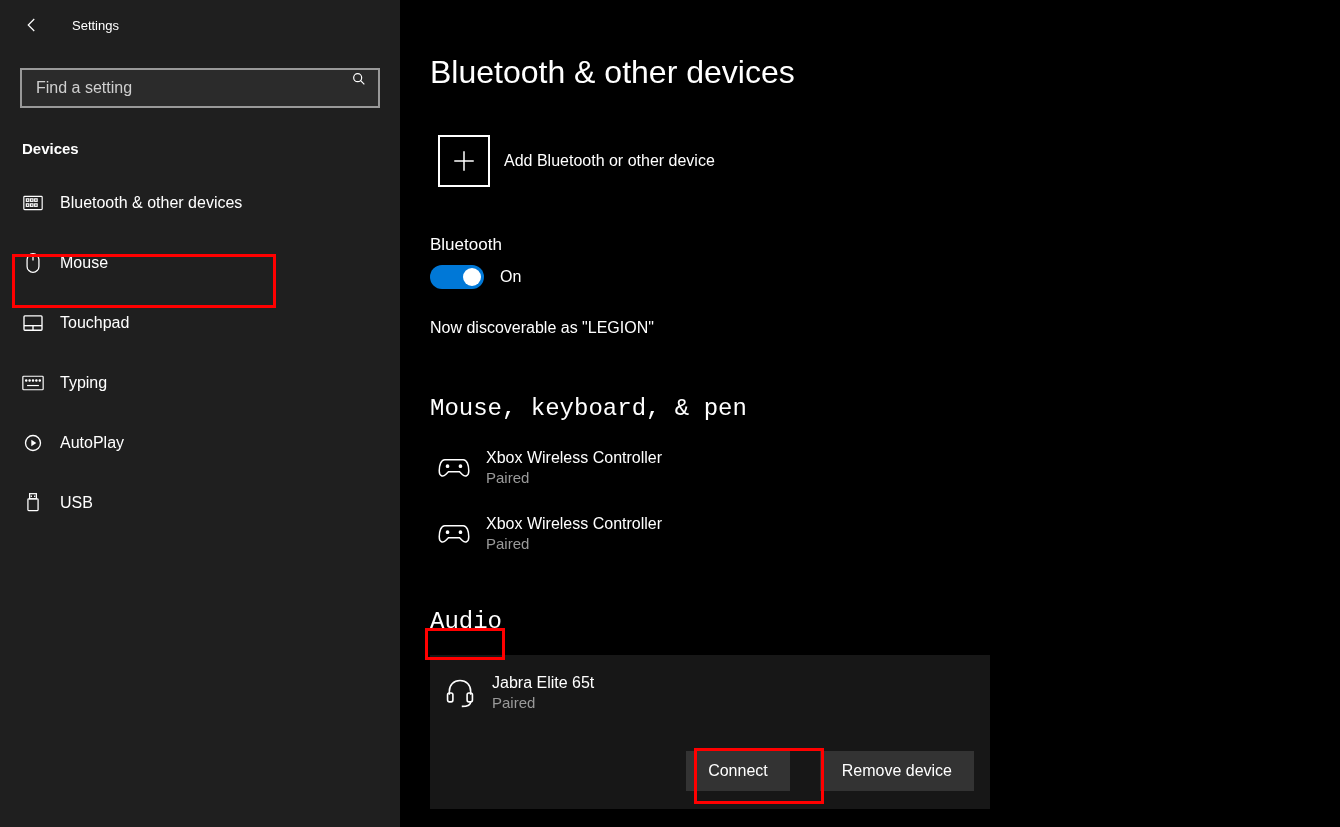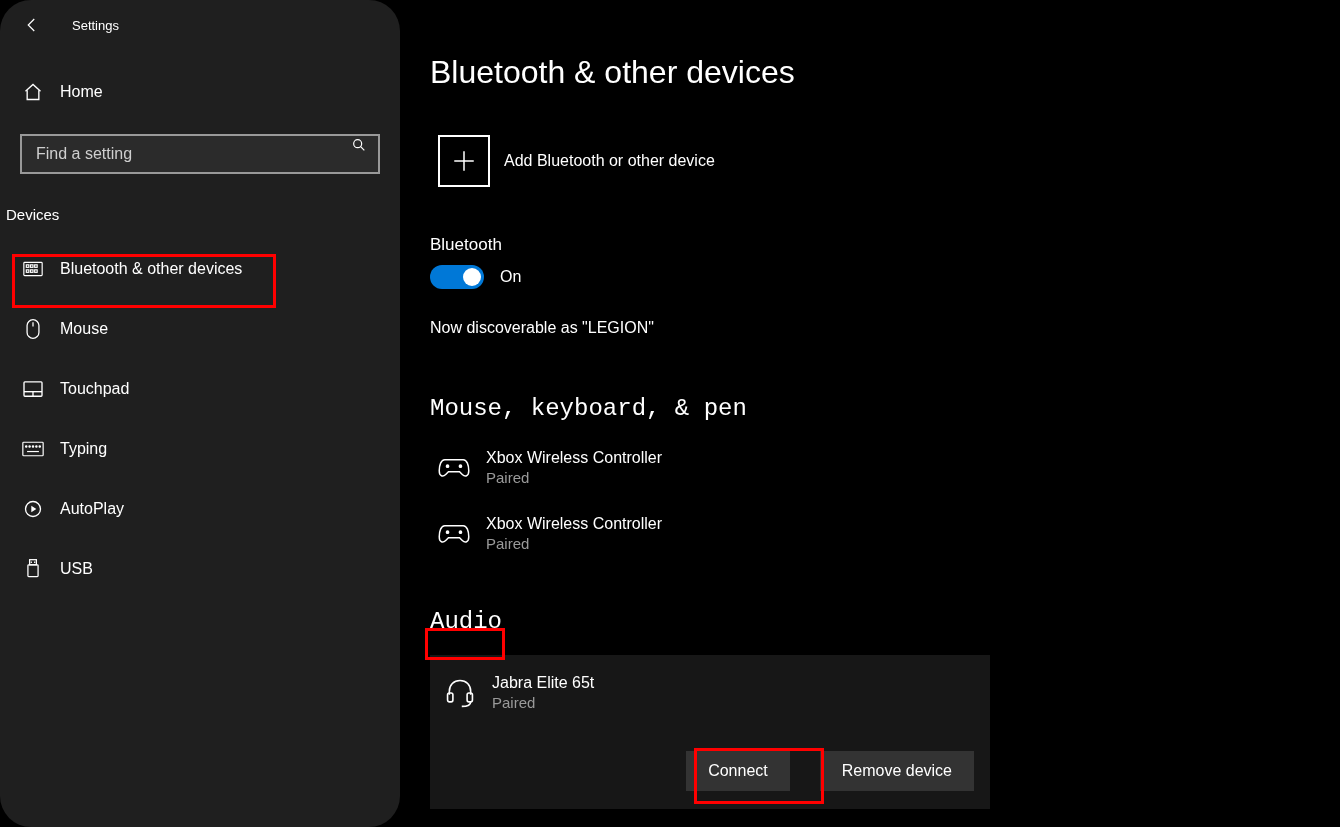--- a/index.html
+++ b/index.html
@@ -1,35 +1,35 @@
 <!DOCTYPE html>
 <html><head>
 <meta charset="utf-8">
 <style>
   * { box-sizing: border-box; margin: 0; padding: 0; }
   html, body { width: 1340px; height: 827px; background: #000; color: #fff; font-family: "Segoe UI", Arial, sans-serif; overflow: hidden; }
   .app { display: flex; width: 100%; height: 100%; }
 
   
-  .sidebar { width: 400px; height: 100%; background: #1f1f1f; display: flex; flex-direction: column; border-radius: 31px; }
+  .sidebar { width: 400px; height: 100%; background: #1f1f1f; display: flex; flex-direction: column; }
   .titlebar { display: flex; align-items: center; height: 50px; padding-left: 22px; }
   .back-arrow { width: 20px; height: 20px; display:flex; align-items:center; justify-content:center; margin-right: 30px; cursor: pointer; }
   .titlebar-label { font-size: 13px; font-weight: 400; color: #fff; }
 
   .home-row { display: flex; align-items: center; height: 48px; padding-left: 22px; margin-top: 18px; cursor: pointer; }
   .home-row .icon { width: 22px; height: 22px; margin-right: 16px; display:flex; align-items:center; justify-content:center;}
   .home-row .label { font-size: 16px; }
 
   .search-wrap { padding: 0 20px; margin-top: 18px; }
   .search-box { height: 40px; border: 2px solid #999; background: #2b2b2b; display:flex; padding: 0 10px 0 14px; }
   .search-box input { flex:1; background: transparent; border: none; outline: none; color: #ccc; font-size: 16px; }
   .search-box input::placeholder { color: #cfcfcf; }
   .search-icon { width: 18px; height:18px; display:flex; align-items:center; justify-content:center; }
 
-  .category { padding-left: 6px; margin-top: 32px; font-size: 15px; font-weight:400; color:#fff; }
+  .category { padding-left: 22px; margin-top: 32px; font-size: 15px; font-weight:700; color:#fff; }
 
   .nav { margin-top: 16px; }
   .nav-item { display:flex; align-items:center; height:60px; padding-left: 22px; cursor:pointer; }
   .nav-item .icon { width: 22px; height:22px; margin-right: 16px; display:flex; align-items:center; justify-content:center; }
   .nav-item .label { font-size: 16px; color:#fff; }
   .nav-item.active { background:#1f1f1f; }
 
   
   .main { flex:1; height:100%; background:#000; padding: 54px 0 0 30px; position:relative; }
   .page-title { font-size: 32px; font-weight: 350; margin-bottom: 44px; }
@@ -74,29 +74,20 @@
   <div class="sidebar">
     <div class="titlebar">
       <div class="back-arrow">
         <svg width="18" height="18" viewBox="0 0 24 24" fill="none" stroke="#fff" stroke-width="1.6">
             <path d="M15 4 L7 12 L15 20"></path>
           </svg>
       </div>
       <div class="titlebar-label">Settings</div>
     </div>
 
-    <div class="home-row">
-      <span class="icon">
-        <svg width="20" height="20" viewBox="0 0 24 24" fill="none" stroke="#fff" stroke-width="1.6">
-            <path d="M3 11 L12 3 L21 11"></path>
-            <path d="M5 10 V21 H19 V10"></path>
-          </svg>
-      </span>
-      <span class="label">Home</span>
-    </div>
 
     <div class="search-wrap">
       <div class="search-box">
         <input type="text" placeholder="Find a setting" style="">
         <span class="search-icon">
           <svg width="16" height="16" viewBox="0 0 24 24" fill="none" stroke="#fff" stroke-width="1.8">
               <circle cx="10" cy="10" r="6"></circle>
               <path d="M20 20 L14.5 14.5"></path>
             </svg>
         </span>

